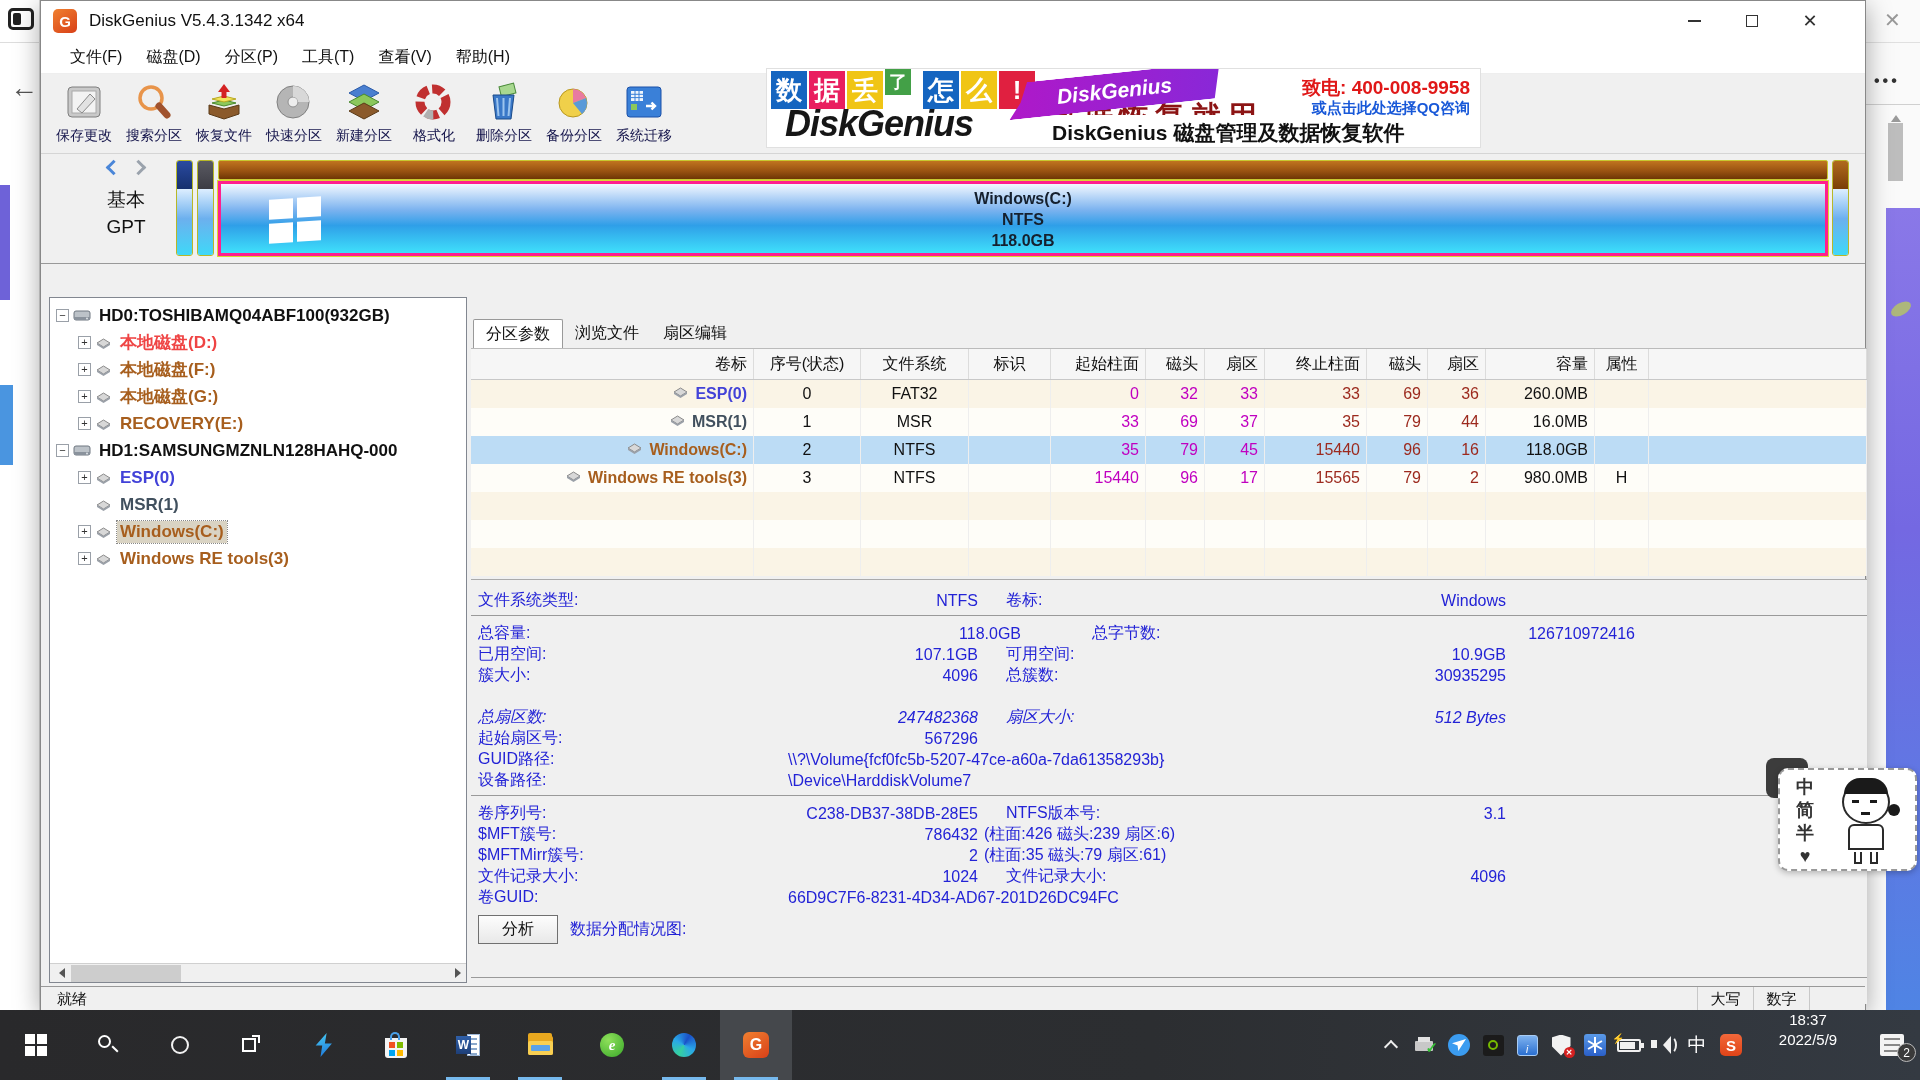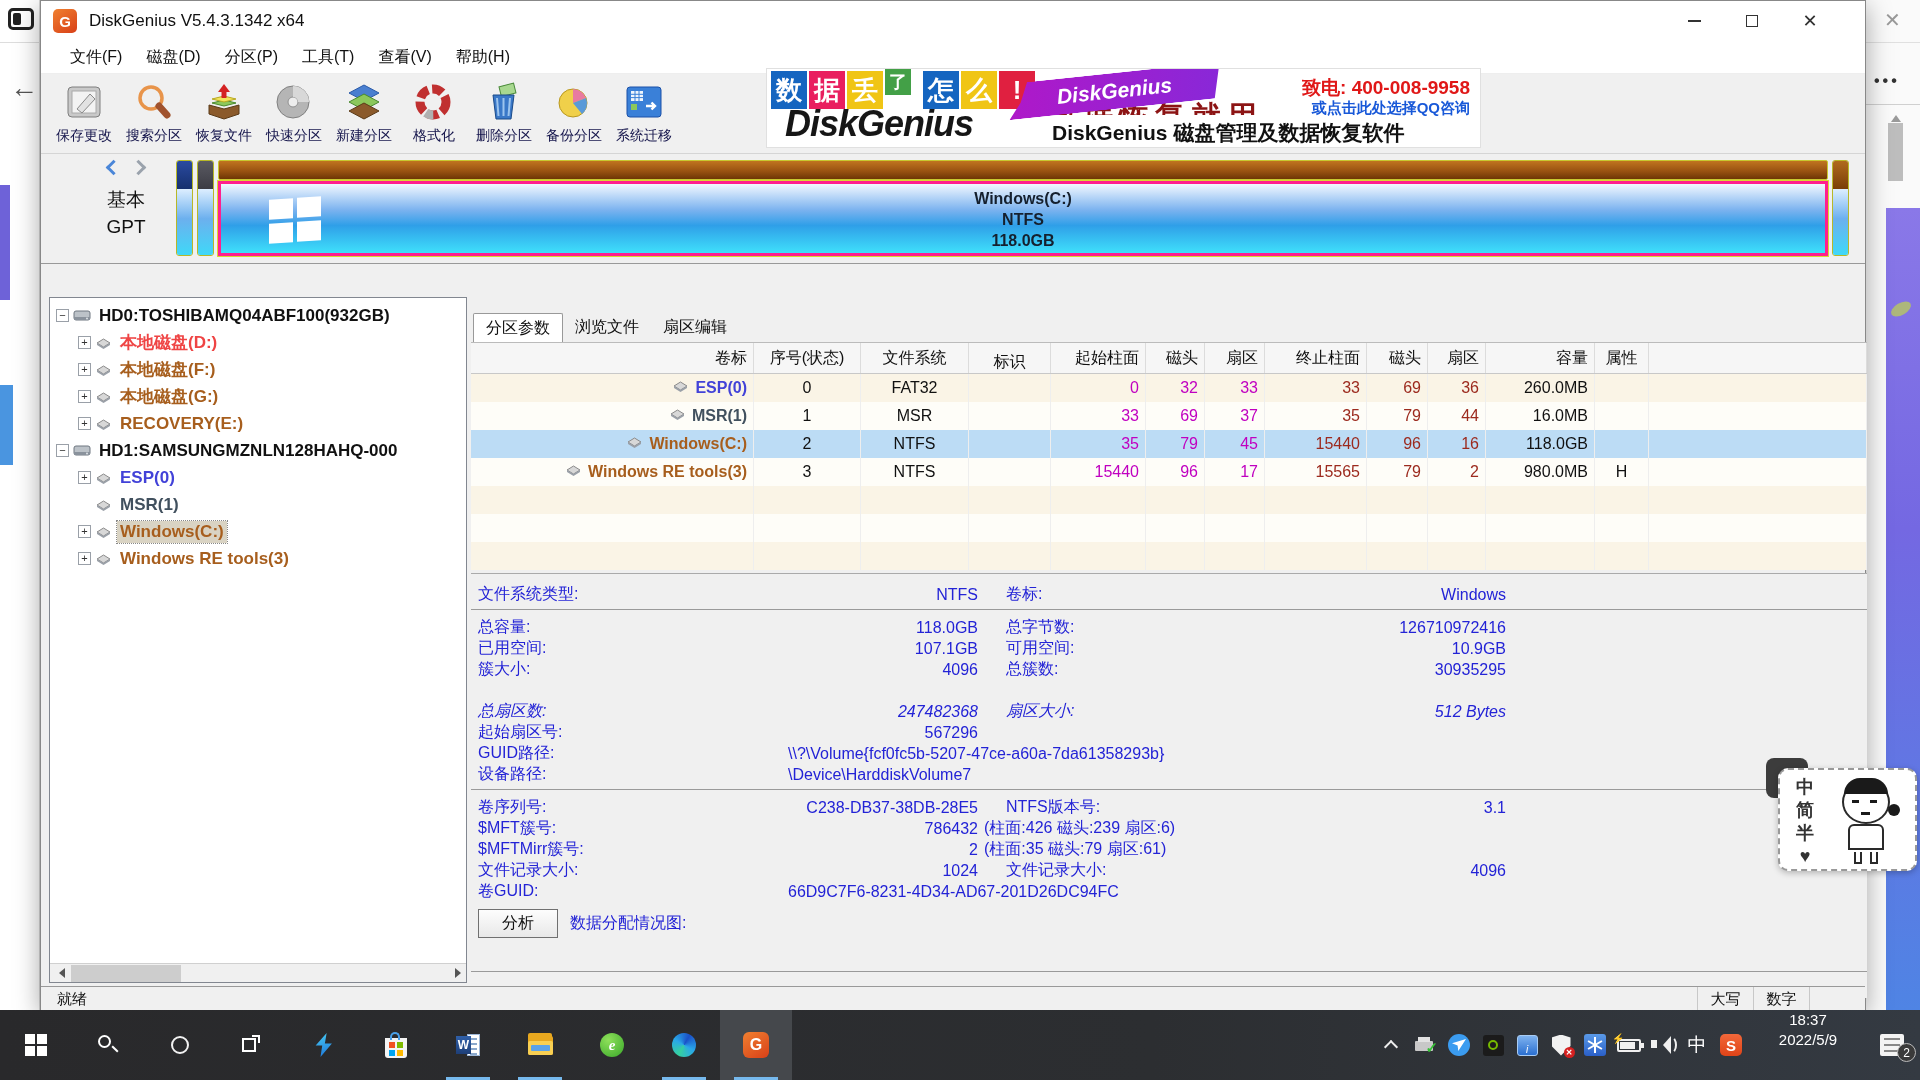--- a/index.html
+++ b/index.html
@@ -113,21 +113,21 @@
   .treerow .tlab { padding:1px 3px;}
   .treerow.sel .tlab { background:#d9d3c3; outline:1px dotted #888;}
   #treehscroll { position:absolute; left:0; bottom:0; width:100%; height:19px; background:#f0f0f0; border-top:1px solid #d0d0d0;
     display:flex; align-items:center;}
   #treehscroll .arrowbox { width:19px; height:19px; background:#f0f0f0; display:flex; align-items:center; justify-content:center;}
   #treehscroll .tri-l { width:0;height:0;border:5px solid transparent; border-right:6px solid #555;}
   #treehscroll .tri-r { width:0;height:0;border:5px solid transparent; border-left:6px solid #555; margin-left:auto;}
   #treehscroll .thumb { width:110px; height:17px; background:#cdcdcd; margin-left:2px;}
 
   
-  #rightpanel { position:absolute; left:430px; top:12px; width:1396px; height:691px;}
+  #rightpanel { position:absolute; left:430px; top:18px; width:1396px; height:691px;}
   #tabs { position:absolute; left:2px; top:6px; height:29px; display:flex; font-size:16px; color:#111;}
   .tab { padding:4px 12px 0 12px; height:29px;}
   .tab.active { background:#fff; border:1px solid #999; border-bottom:none; border-radius:2px 2px 0 0;}
   #tablewrap { position:absolute; left:0; top:35px; width:100%; }
   #thead { display:flex; height:32px; background:#f6f6f6; border-top:1px solid #bbb; border-bottom:1px solid #c8c8c8;
     font-size:16px; color:#111; align-items:center;}
   .hcell { height:100%; display:flex; align-items:center; border-right:1px solid #dcdcdc; padding:0 6px;}
   .trow { display:flex; height:28px; font-size:16px; align-items:center;}
   .trow.stripe-a { background:#faf4e6;}
   .trow.stripe-b { background:#fefdf8;}
@@ -580,21 +580,21 @@
         <div id="thead">
             <div class="hcell al" style="width: 283px; flex: 0 0 auto;">
               <span>卷标</span>
             </div>
             <div class="hcell ac" style="width: 107px; flex: 0 0 auto;">
               <span>序号(状态)</span>
             </div>
             <div class="hcell ac" style="width: 108px; flex: 0 0 auto;">
               <span>文件系统</span>
             </div>
-            <div class="hcell ac" style="width: 82px; flex: 0 0 auto; align-items: flex-end;">
+            <div class="hcell ac" style="width: 82px; flex: 0 0 auto;">
               <span>标识</span>
             </div>
             <div class="hcell ar" style="width: 95px; flex: 0 0 auto;">
               <span>起始柱面</span>
             </div>
             <div class="hcell ar" style="width: 59px; flex: 0 0 auto;">
               <span>磁头</span>
             </div>
             <div class="hcell ar" style="width: 60px; flex: 0 0 auto;">
               <span>扇区</span>
@@ -757,21 +757,21 @@
           </div>
       </div>
       <div id="details">
           <div class="drow" style="top: 10px;">
             <div class="l1">文件系统类型:</div>
             <div class="v1r">NTFS</div>
             <div class="l2">卷标:</div>
             <div class="v2">Windows</div>
           </div>
           <div class="dsep" style="top: 35px;"></div>
-          <div class="drow" style="top: 43px;">
+          <div class="drow" style="top: 43px; gap: 43px;">
             <div class="l1">总容量:</div>
             <div class="v1r">118.0GB</div>
             <div class="l2">总字节数:</div>
             <div class="v2">126710972416</div>
           </div>
           <div class="drow" style="top: 64px;">
             <div class="l1">已用空间:</div>
             <div class="v1r">107.1GB</div>
             <div class="l2">可用空间:</div>
             <div class="v2">10.9GB</div>

